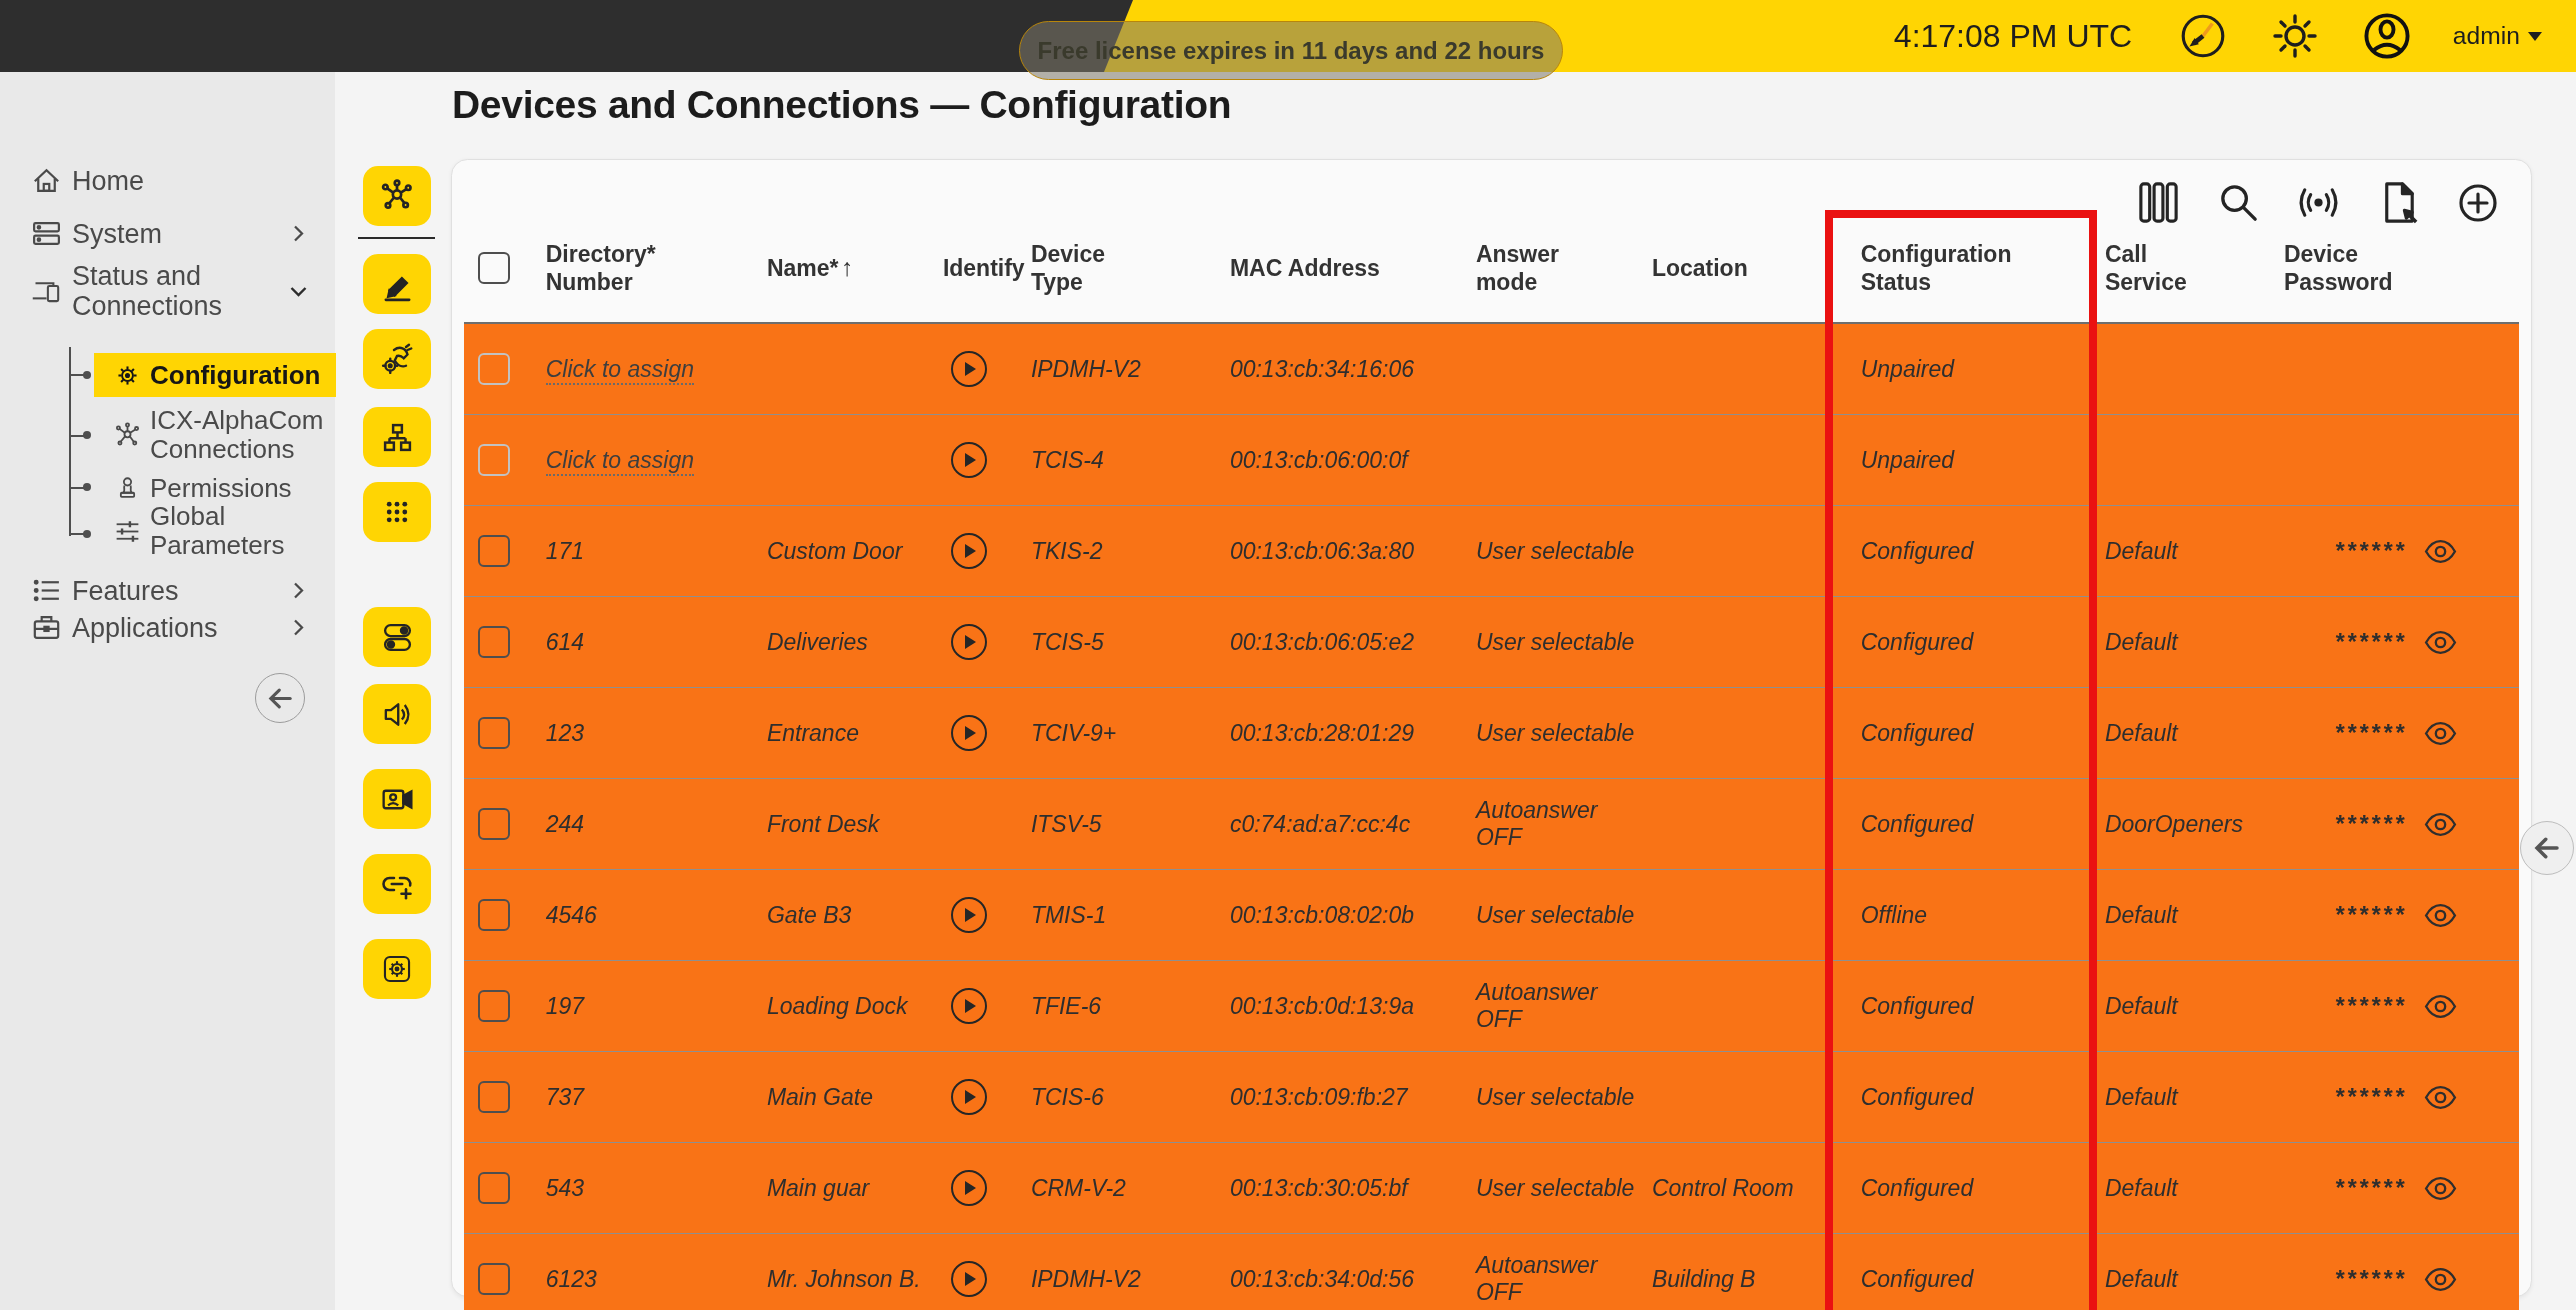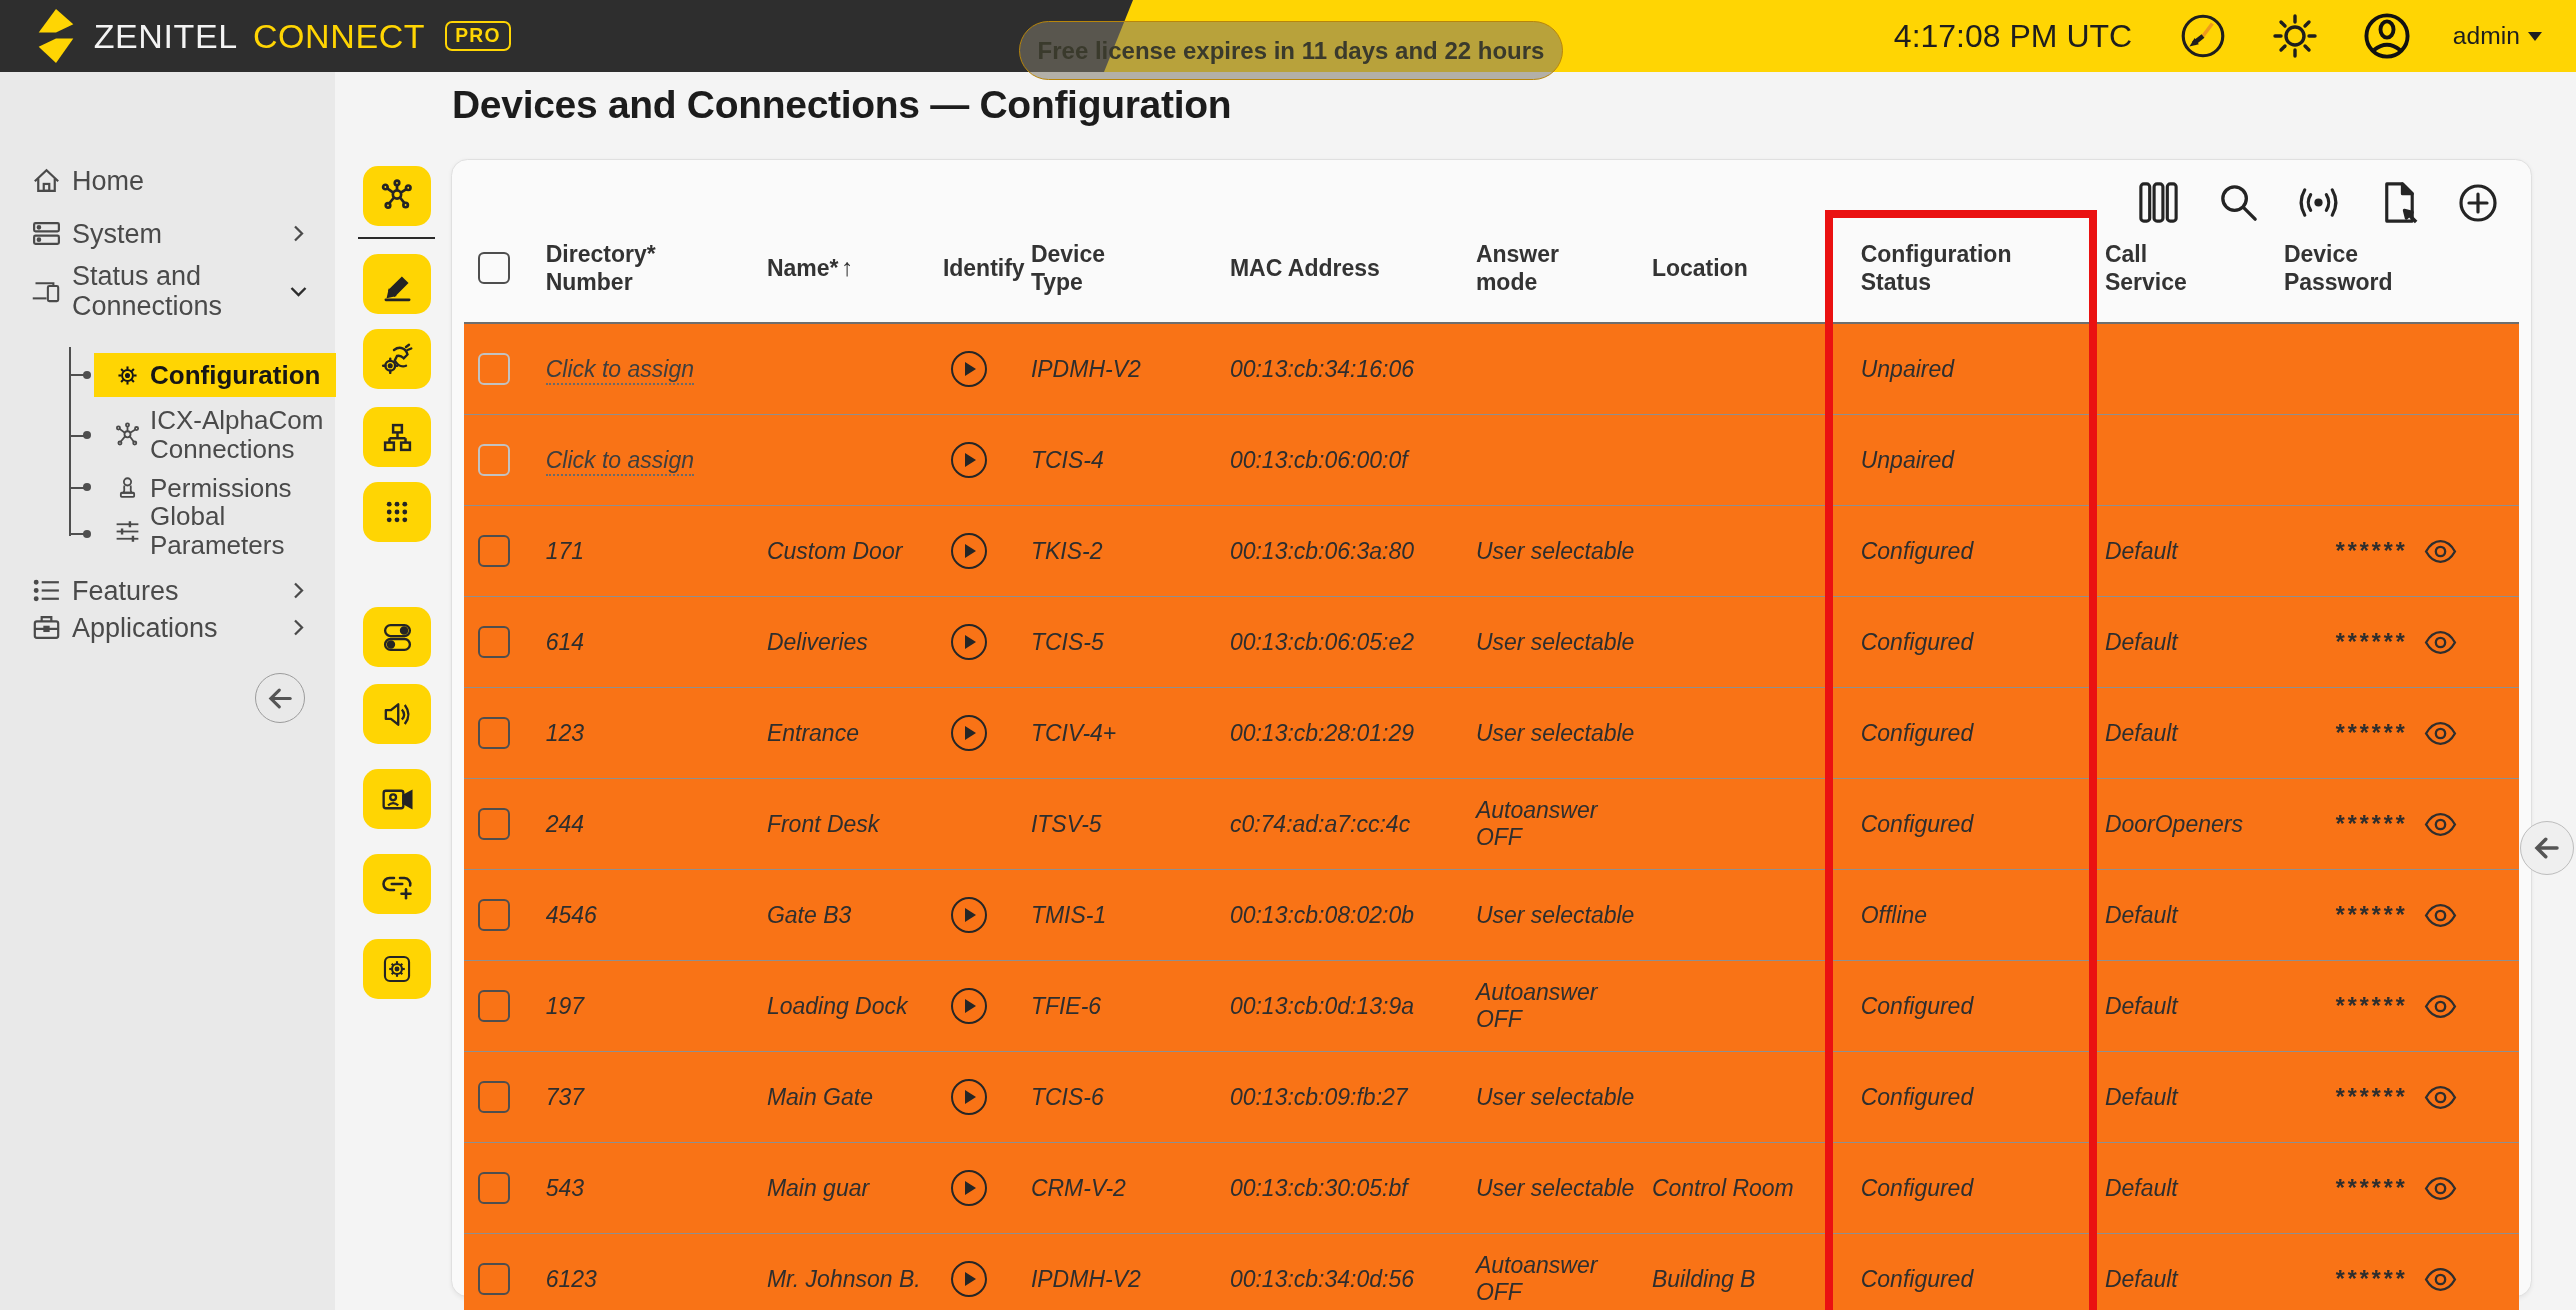--- a/index.html
+++ b/index.html
@@ -85,29 +85,20 @@
   .float-back { position:absolute; left:2520px; top:821px; width:54px; height:54px; border-radius:50%;
     background:#efefef; border:1.8px solid #bdbdbd; display:flex; align-items:center; justify-content:center; z-index:30; }
 
   svg { display:block; }
 </style>
 </head>
 <body>
 
 <div class="topbar">
   <div class="topbar-yellow"></div>
-  <div class="brand">
-    <svg width="52" height="56" viewBox="0 0 100 110">
-      <polygon points="16,48 50,2 84,32 50,48" fill="#ffd503"></polygon>
-      <polygon points="84,60 50,108 16,76 50,60" fill="#ffd503"></polygon>
-    </svg>
-    <span class="brand-primary">ZENITEL</span>
-    <span class="brand-secondary">CONNECT</span>
-    <span class="brand-badge">PRO</span>
-  </div>
   <div class="license-pill">
     <span>Free license expires in 11 days and 22 hours</span>
   </div>
   <div class="topbar-right">
     <span class="clock-text">4:17:08 PM UTC</span>
     <span class="tb-icon">
       <svg width="50" height="50" viewBox="0 0 48 48" fill="none" stroke="#1e1e1e" stroke-width="3">
         <circle cx="24" cy="24" r="19"></circle>
         <line x1="24" y1="24" x2="33" y2="12" stroke="#ef9a1d" stroke-width="3.5"></line>
         <line x1="24" y1="24" x2="15" y2="31" stroke-width="4.5"></line>
@@ -552,21 +543,21 @@
 
   <div class="row">
     <div class="cb-wrap">
             <div class="cb"></div>
           </div>
     <div class="cell c-dir"><span>123</span></div>
     <div class="cell">Entrance</div>
     <div class="cell" style="padding-left:0;">
       <div class="play"></div>
     </div>
-    <div class="cell">TCIV-4+</div>
+    <div class="cell">TCIV-9+</div>
     <div class="cell">00:13:cb:28:01:29</div>
     <div class="cell">User selectable</div>
     <div class="cell"></div>
     <div class="cell c-status">Configured</div>
     <div class="cell">Default</div>
     <div class="cell pw-cell">
       <span class="pw-mask">******</span>
       <svg class="eye" viewBox="0 0 24 24" fill="none" stroke="#2e2e2e" stroke-width="1.7">
         <path d="M1.5 12 C5 5.8 9 4.5 12 4.5 S19 5.8 22.5 12 C19 18.2 15 19.5 12 19.5 S5 18.2 1.5 12 Z"></path>
         <circle cx="12" cy="12" r="3.4"></circle>

